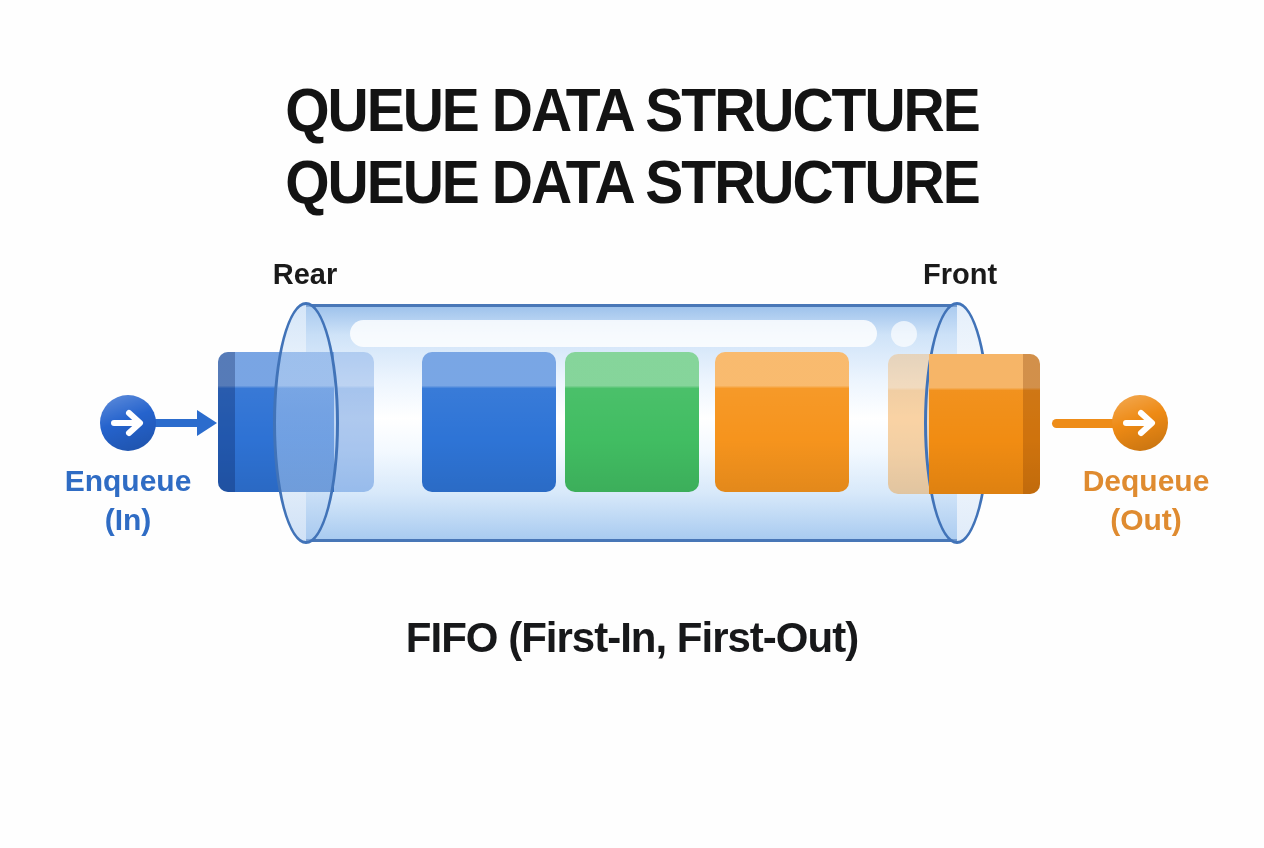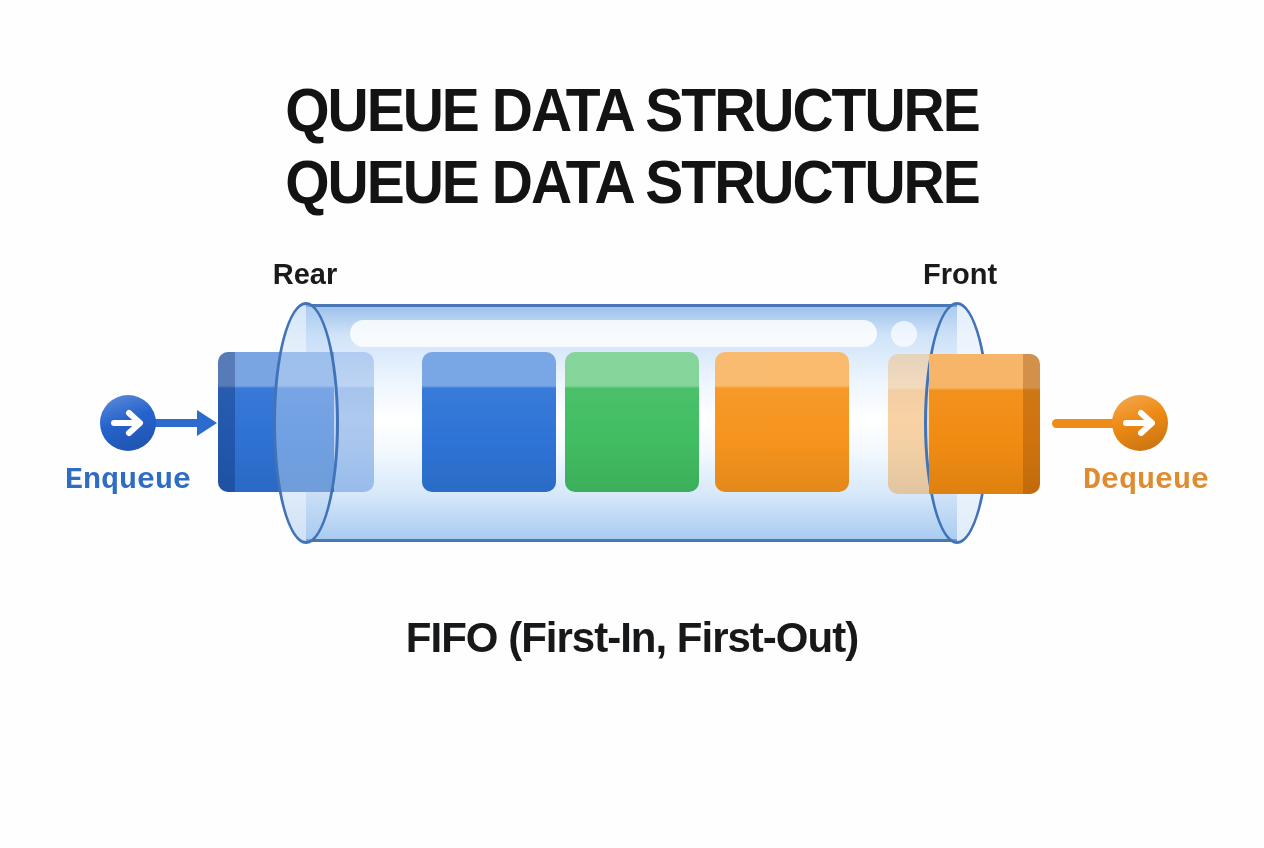--- a/index.html
+++ b/index.html
@@ -163,21 +163,20 @@
   }
 
   .op-label {
     position: absolute;
     width: 220px;
     text-align: center;
     font-size: 30px;
     font-weight: 700;
     color: var(--c);
     line-height: 39px;
-    font-family: Liberation Mono, monospace;
   }
   .enq-label { left: 18px;  top: 461px; }
   .deq-label { left: 1036px; top: 461px; }
 
   
   .caption {
     position: absolute;
     top: 614px;
     left: 0;
     width: 100%;
@@ -225,28 +224,30 @@
   <div class="op-circle enq-circle" style="--c: #2563cd;">
     <svg width="56" height="56" viewBox="0 0 56 56">
       <line x1="14" y1="28" x2="38" y2="28" stroke="#ffffff" stroke-width="6" stroke-linecap="round"></line>
       <polyline points="29,18 40,28 29,38" fill="none" stroke="#ffffff" stroke-width="6" stroke-linecap="round" stroke-linejoin="round"></polyline>
     </svg>
   </div>
   <div class="enq-line"></div>
   <div class="enq-head"></div>
   <div class="op-label enq-label" style="--c: #2f6cc4;">
     <div>Enqueue</div>
+    <div>(In)</div>
   </div>
 
   <div class="deq-line"></div>
   <div class="op-circle deq-circle" style="--c: #ee8a14;">
     <svg width="56" height="56" viewBox="0 0 56 56">
       <line x1="14" y1="28" x2="38" y2="28" stroke="#ffffff" stroke-width="6" stroke-linecap="round"></line>
       <polyline points="29,18 40,28 29,38" fill="none" stroke="#ffffff" stroke-width="6" stroke-linecap="round" stroke-linejoin="round"></polyline>
     </svg>
   </div>
   <div class="op-label deq-label" style="--c: #df8b30;">
     <div>Dequeue</div>
+    <div>(Out)</div>
   </div>
 
   <div class="caption">FIFO (First-In, First-Out)</div>
 
 </div>
 
 </body></html>

